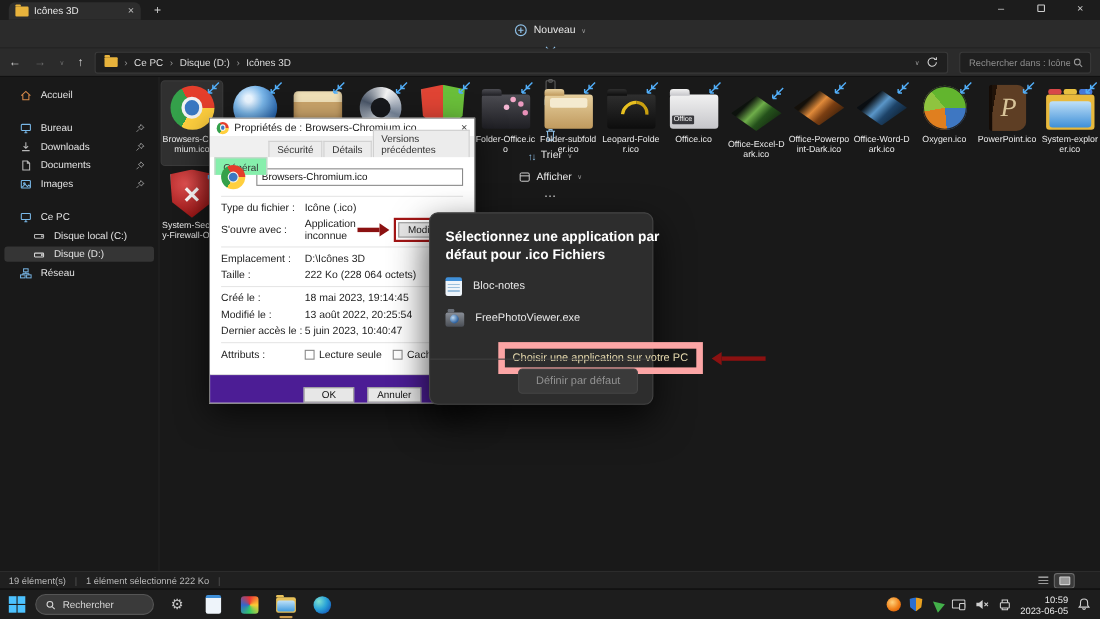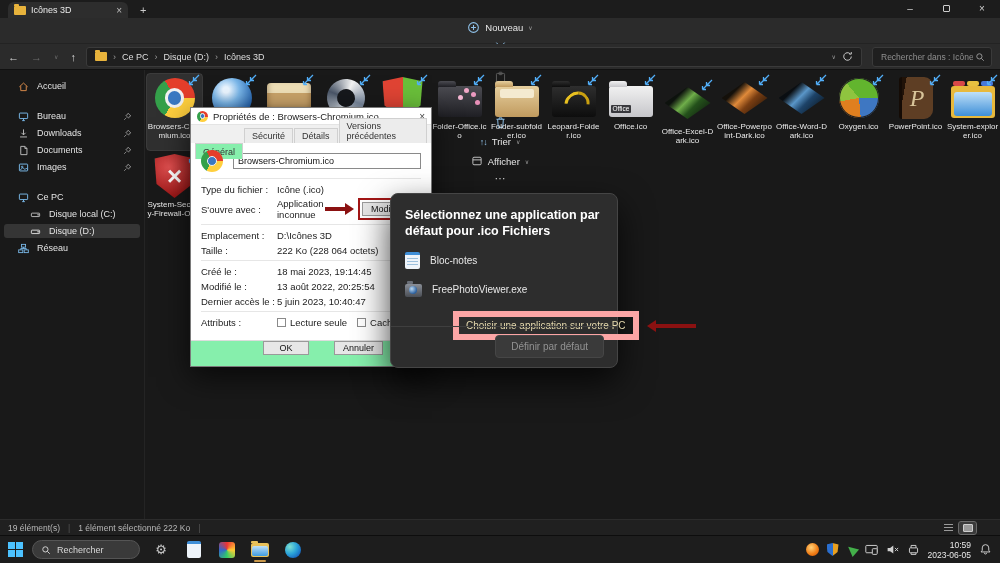--- a/index.html
+++ b/index.html
@@ -102,25 +102,25 @@
   .plabel{width:76px;flex:none;color:#222;}
   .pval{color:#222;}
   .cbtn{font-size:9px;background:#e7e7e7;border:1px solid #9a9a9a;padding:1px 8px;cursor:pointer;color:#111;}
   .modwrap{position:relative;margin-left:auto;margin-right:2px;}
   .redbox{position:absolute;inset:-4px -4px -4px -4px;border:2px solid #a31515;pointer-events:none;}
   .ann-arrow-right{position:absolute;right:calc(100% + 8px);top:50%;transform:translateY(-50%);display:flex;align-items:center;}
   .ann-arrow-right .line{width:20px;height:4px;background:#8b1111;}
   .ann-arrow-right .head{width:0;height:0;border-left:9px solid #8b1111;border-top:6px solid transparent;border-bottom:6px solid transparent;}
   .cbrow{display:flex;align-items:center;gap:4px;margin-right:10px;}
   .cb{width:9px;height:9px;border:1px solid #8a8a8a;background:#fff;display:inline-block;}
-  .pd-footer{height:26px;background:#86efac;border-top:1px solid #ddd;display:flex;align-items:flex-start;justify-content:flex-end;gap:25px;padding:0 48px 0 0;}
+  .pd-footer{height:26px;background:#4c1d95;border-top:1px solid #ddd;display:flex;align-items:flex-end;justify-content:flex-end;gap:12px;padding:0 48px 0 0;}
   .pd-footer .cbtn{min-width:46px;text-align:center;background:#e7e7e7;}
 
   
-  .darkdlg{position:absolute;left:390px;top:193px;width:228px;height:175px;background:#2d2d2d;border:1px solid #454545;border-radius:8px;box-shadow:0 14px 34px rgba(0,0,0,.75);z-index:6;padding:13px 14px 10px;color:#eee;}
+  .darkdlg{position:absolute;left:390px;top:193px;width:204px;height:175px;background:#2d2d2d;border:1px solid #454545;border-radius:8px;box-shadow:0 14px 34px rgba(0,0,0,.75);z-index:6;padding:13px 14px 10px;color:#eee;}
   .dd-title{font-size:12.5px;font-weight:bold;line-height:16px;color:#fff;width:205px;}
   .dd-app{display:flex;align-items:center;gap:10px;margin-top:13px;font-size:10px;color:#e8e8e8;cursor:pointer;}
   .icon-notepad{position:relative;width:15px;height:17px;background:linear-gradient(#3f8fd8 0 3px,#eef4fa 3px);border-radius:2px;}
   .icon-notepad::after{content:"";position:absolute;left:2px;right:2px;top:6px;height:8px;background:repeating-linear-gradient(#9cc0dd 0 1px,transparent 1px 3px);}
   .icon-camera{position:relative;width:17px;height:13px;background:linear-gradient(180deg,#8a8f98,#4a4e55);border-radius:2px;margin-top:2px;}
   .icon-camera::before{content:"";position:absolute;left:4px;top:2px;width:8px;height:8px;border-radius:50%;background:radial-gradient(circle at 35% 35%,#bcd8f0,#2a5f9e 70%);}
   .icon-camera::after{content:"";position:absolute;top:-3px;left:2px;width:6px;height:3px;background:#6a6f78;border-radius:1px;}
   .dd-linkrow{display:flex;align-items:center;margin-top:14px;}
   .dd-link{border:6px solid #fca5a5;padding:3px 7px;font-size:10px;color:#e5d9ae;cursor:pointer;white-space:nowrap;margin-left:48px;}
   .ann-arrow-left{display:flex;align-items:center;margin-left:8px;}

